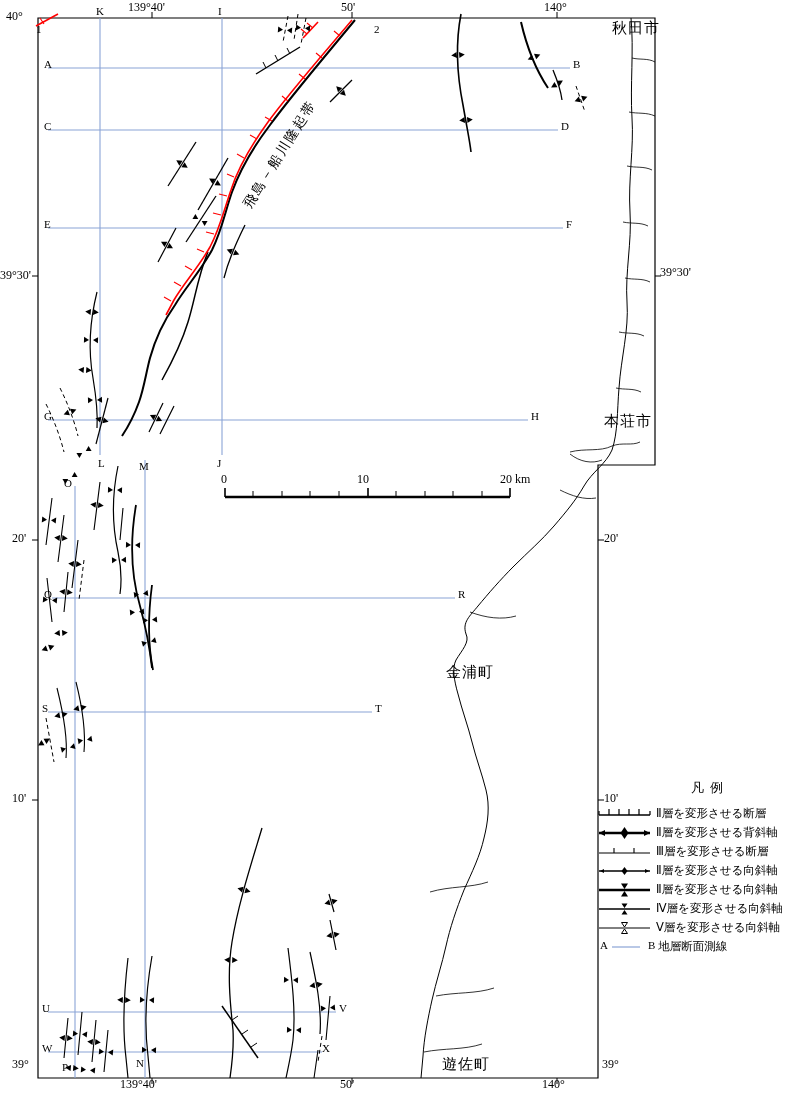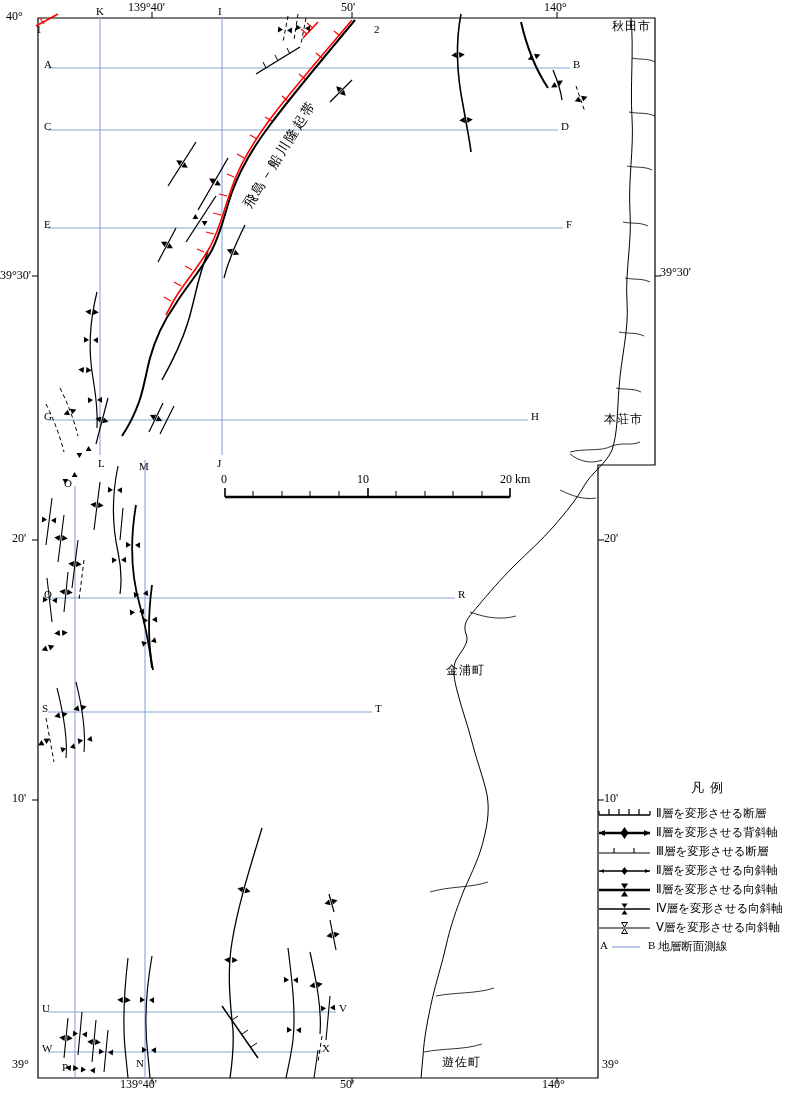--- a/index.html
+++ b/index.html
@@ -2,21 +2,21 @@
 <html><head>
 <meta charset="utf-8">
 <style>
   html,body{margin:0;padding:0;background:#fff;}
   .canvas{position:relative;width:803px;height:1093px;background:#ffffff;overflow:hidden;
           font-family:"Liberation Serif","DejaVu Serif",serif;color:#000;}
   svg{display:block;}
   .linework{position:absolute;left:0;top:0;}
   .lbl{position:absolute;font-size:12px;line-height:1;white-space:nowrap;}
   .letter{position:absolute;font-size:11px;line-height:1;white-space:nowrap;}
-  .place{position:absolute;font-size:12px;line-height:1;letter-spacing:1px;white-space:nowrap;
+  .place{position:absolute;font-size:15px;line-height:1;letter-spacing:1px;white-space:nowrap;
          font-family:"Liberation Sans","DejaVu Sans",sans-serif;}
   .scale-num{position:absolute;font-size:12px;line-height:1;white-space:nowrap;}
   .uplift{position:absolute;left:247px;top:198px;font-size:13.5px;letter-spacing:2px;white-space:nowrap;
           font-family:"Liberation Sans","DejaVu Sans",sans-serif;
           transform:rotate(-58deg);transform-origin:0 50%;}
   .legend{position:absolute;left:597px;top:779px;width:226px;
           font-family:"Liberation Sans","DejaVu Sans",sans-serif;}
   .legend-title{text-align:center;font-size:13px;letter-spacing:6px;margin-bottom:9px;}
   .lrow{display:flex;align-items:flex-start;height:19px;}
   .lrow svg{flex:0 0 auto;margin-right:4px;}

